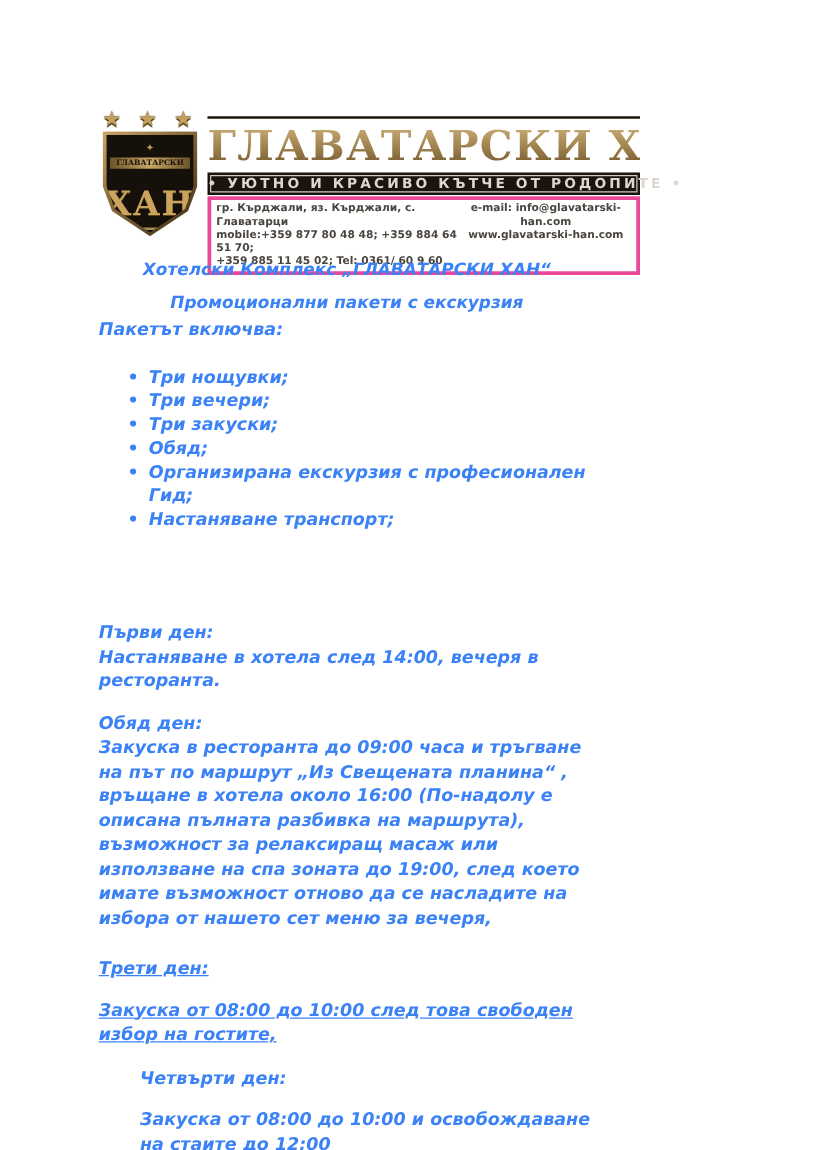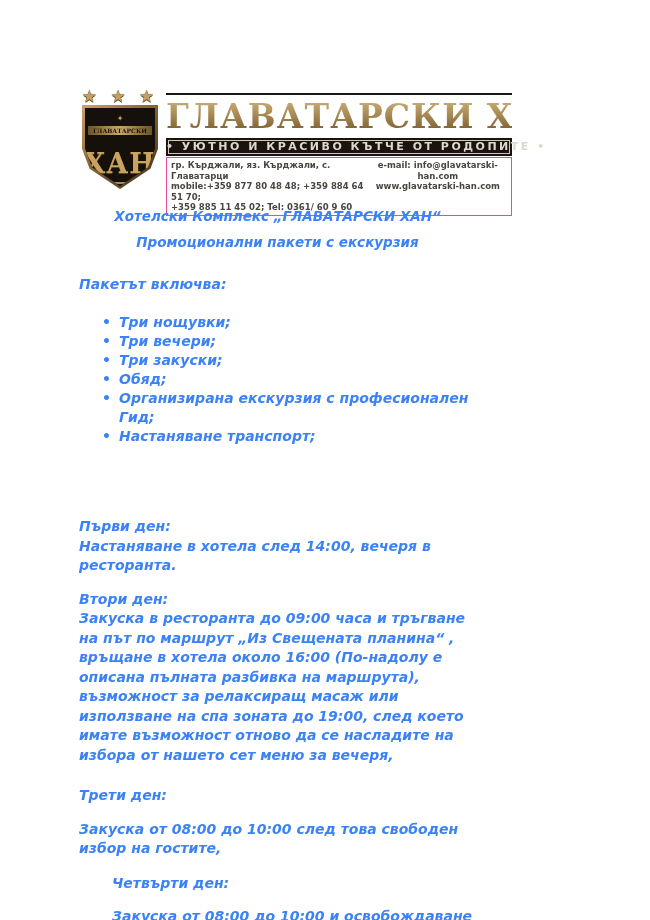--- a/index.html
+++ b/index.html
@@ -89,50 +89,50 @@
     background:#1b140e;
     box-shadow:inset 0 0 0 2px #1b140e, inset 0 0 0 3px #cfc7ba;
     color:#ddd8cd;
     font-size:11px; font-weight:bold; line-height:18px;
     letter-spacing:2.5px;
     text-align:center;
     white-space:nowrap;
   }
   .contact {
     margin-top:1px;
-    border:1px solid #ec4899;
+    border:3px solid #ec4899;
     padding:2px 3px 2px 4px;
     display:flex; justify-content:space-between;
     color:#4a453e;
     font-size:8.5px; font-weight:bold; line-height:10.5px;
     font-style:normal;
   }
   .contact-right { text-align:center; }
 
   
   .content {
     position:absolute; left:0; top:0; width:546px;
     padding:203px 70px 0 79px;
     font-style:italic; font-weight:bold;
     color:#3b82f6;
   }
   .doc-head { text-align:center; font-size:13.5px; line-height:26px; }
-  .intro { margin-top:20px; font-size:14px; line-height:19px; }
+  .intro { margin-top:0; font-size:14px; line-height:19px; }
   ul.pkg { margin:19px 0 0 0; padding-left:40px; list-style:none; }
   ul.pkg li {
     position:relative; font-size:14px; line-height:19px;
   }
   ul.pkg li::before {
     content:"•"; position:absolute; left:-17px; top:0;
     font-size:14px;
   }
   .day { font-size:14px; line-height:19.5px; }
   .day-1 { margin-top:71px; }
   .day-2 { margin-top:14px; }
-  .day-3 { margin-top:21px; }
+  .day-3 { margin-top:21px;text-decoration:underline; }
   .day-4 { margin-top:15px;margin-left:33px; }
   .day--spaced p { margin-top:14px; }
 </style>
 </head>
 <body>
 
 <div class="page">
 
   <div class="logo">
     <div class="crest">
@@ -178,21 +178,21 @@
       <li>Организирана екскурзия с професионален Гид;</li>
       <li>Настаняване транспорт;</li>
     </ul>
 
     <div class="day day-1">
       <p class="day-title">Първи ден:</p>
       <p>Настаняване в хотела след 14:00, вечеря в ресторанта.</p>
     </div>
 
     <div class="day day-2">
-      <p class="day-title">Втори ден:</p>
+      <p class="day-title">Обяд ден:</p>
       <p>Закуска в ресторанта до 09:00  часа и тръгване на път по маршрут „Из Свещената планина“ , връщане в хотела около 16:00 (По-надолу е описана пълната разбивка на маршрута), възможност за релаксиращ масаж или използване на спа зоната до 19:00, след което имате възможност отново да се насладите на избора от нашето сет меню за вечеря,</p>
     </div>
 
     <div class="day day-3 day--spaced">
       <p class="day-title">Трети ден:</p>
       <p>Закуска от 08:00 до 10:00  след това свободен избор на гостите,</p>
     </div>
 
     <div class="day day-4 day--spaced">
       <p class="day-title">Четвърти ден:</p>

